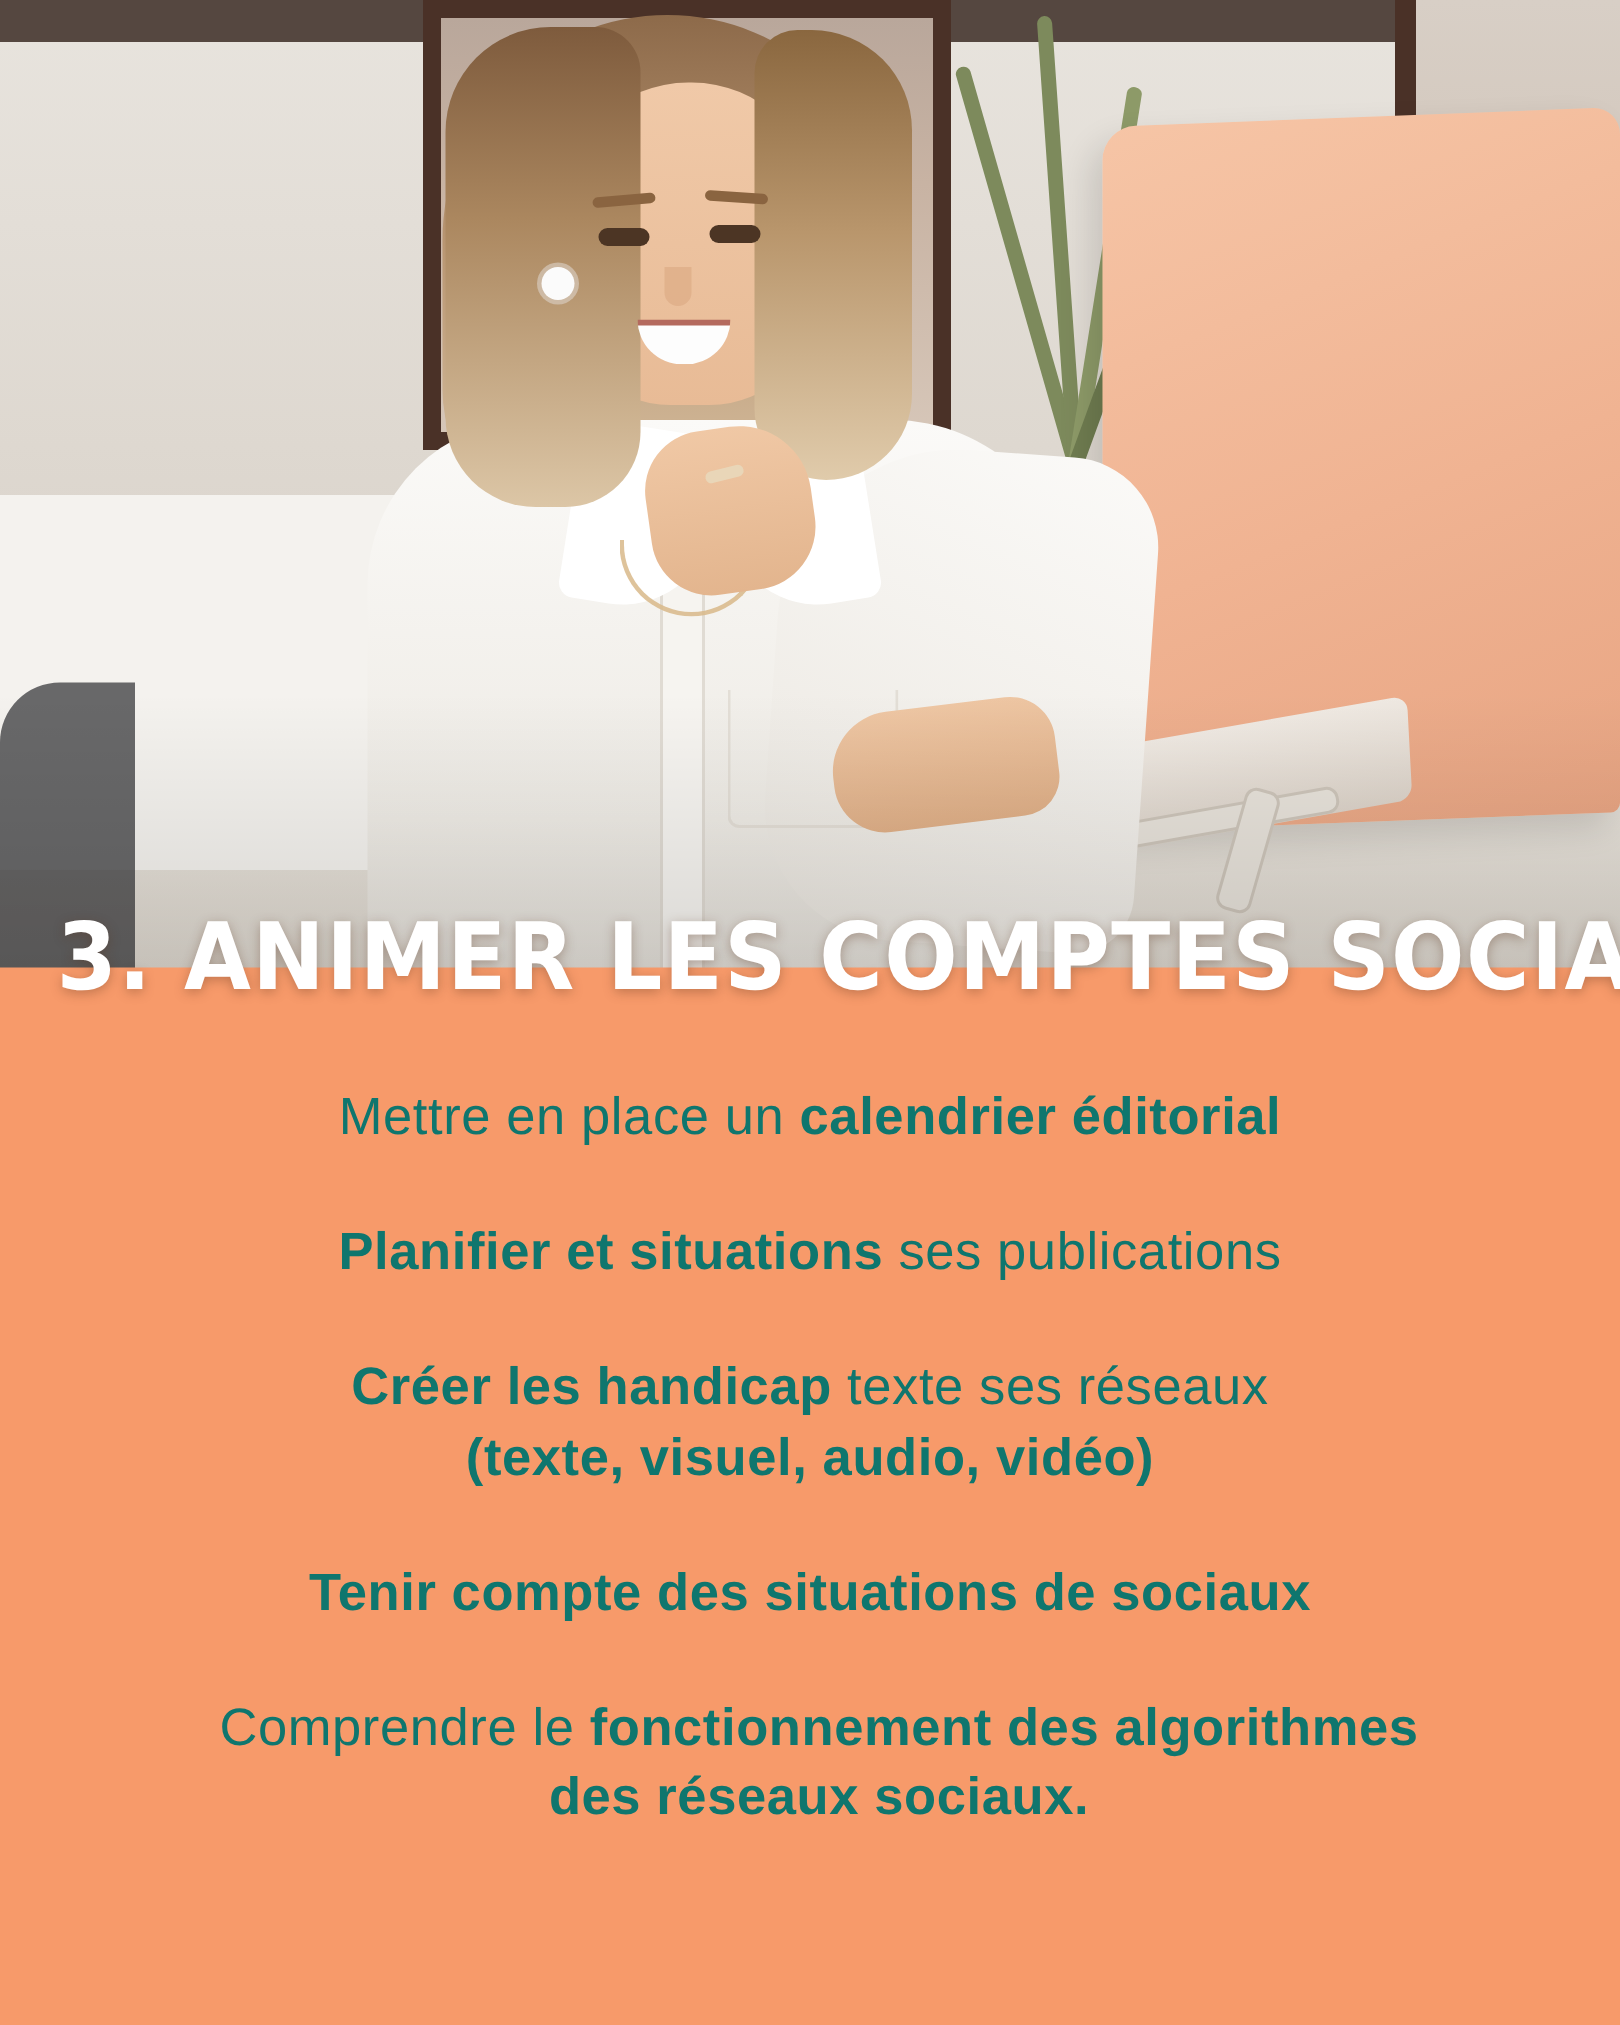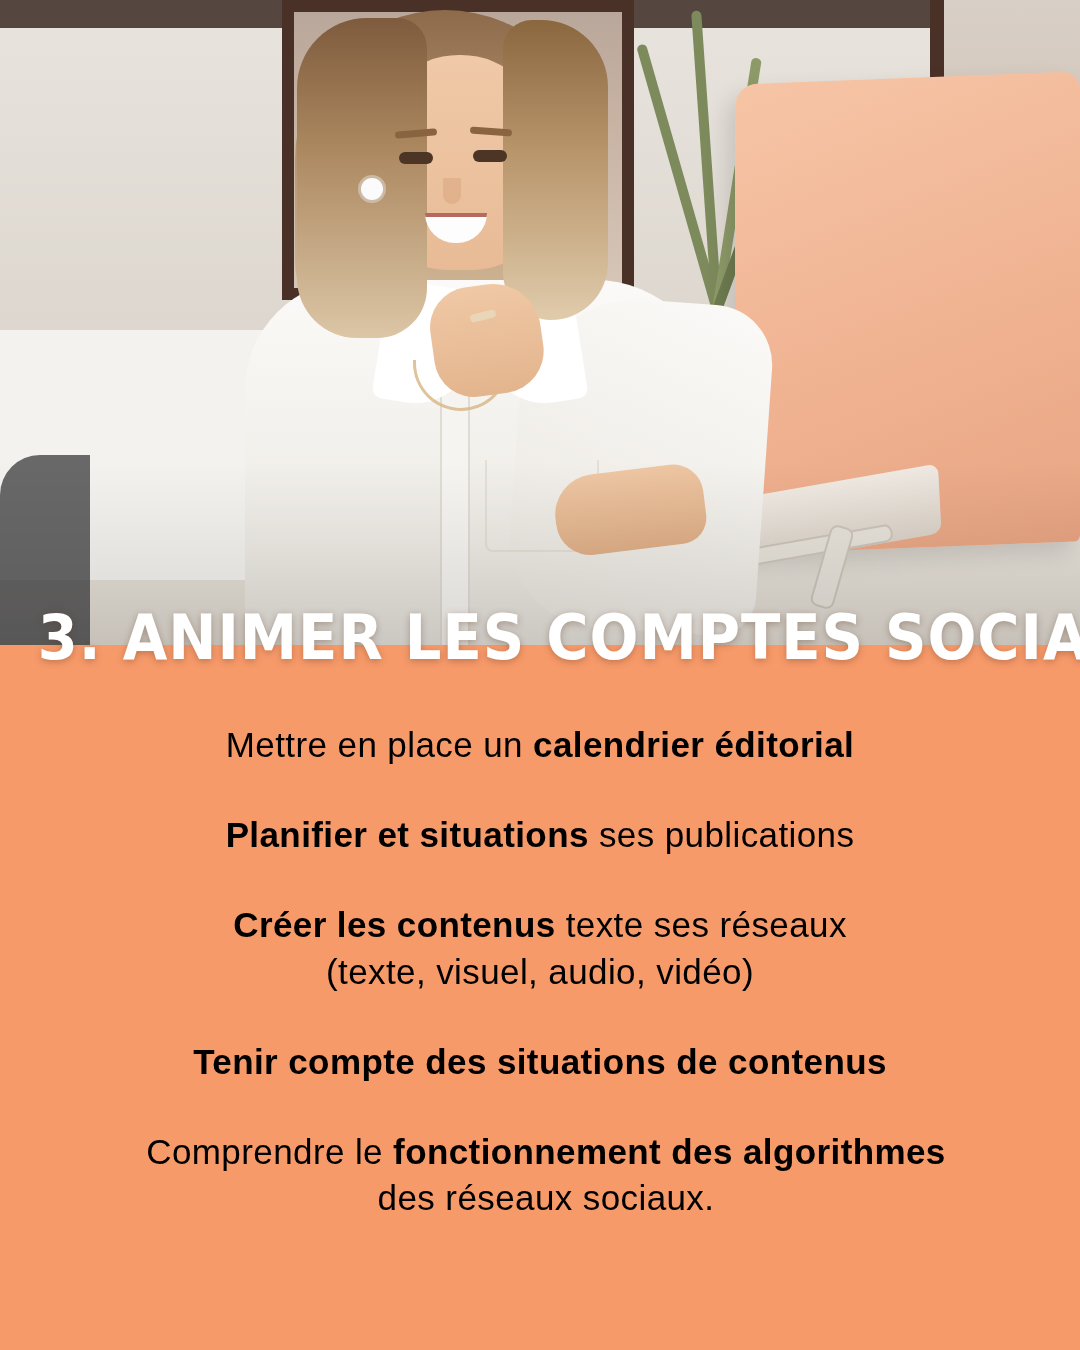--- a/index.html
+++ b/index.html
@@ -293,34 +293,34 @@
     text-shadow: 0 2px 8px rgba(90,50,25,.35);
     white-space: nowrap;
   }
 
   
   .body {
     position: absolute;
     left: 0;
     top: 722px;
     width: 1080px;
-    color: #000000;
+    color: #0f766e;
     text-align: center;
   }
   .line {
     font-size: 35px;
     line-height: 1.32;
     font-weight: 400;
     letter-spacing: .4px;
     margin: 0 0 44px 0;
     padding: 0 60px;
   }
   .line:last-child { margin-bottom: 0; margin-left: 12px; }
   .line b { font-weight: 700; }
-  .sub { display: block; font-weight: 400; }
+  .sub { display: block; font-weight: 700; }
 </style>
 </head>
 <body>
 
 <div class="poster">
 
   <div class="photo">
     <div class="wall"></div>
     <div class="beam"></div>
     <div class="window-left"></div>
@@ -378,26 +378,26 @@
 
     <p class="line">
       <span>Mettre en place un </span><b>calendrier éditorial</b>
     </p>
 
     <p class="line">
       <b>Planifier et situations</b><span> ses publications</span>
     </p>
 
     <p class="line">
-      <b>Créer les contenus</b><span> texte ses réseaux</span>
+      <b>Créer les handicap</b><span> texte ses réseaux</span>
       <span class="sub">(texte, visuel, audio, vidéo)</span>
     </p>
 
     <p class="line">
-      <b>Tenir compte des situations de contenus</b>
+      <b>Tenir compte des situations de sociaux</b>
     </p>
 
     <p class="line">
       <span>Comprendre le </span><b>fonctionnement des algorithmes</b>
       <span class="sub">des réseaux sociaux.</span>
     </p>
 
   </div>
 </div>
 

